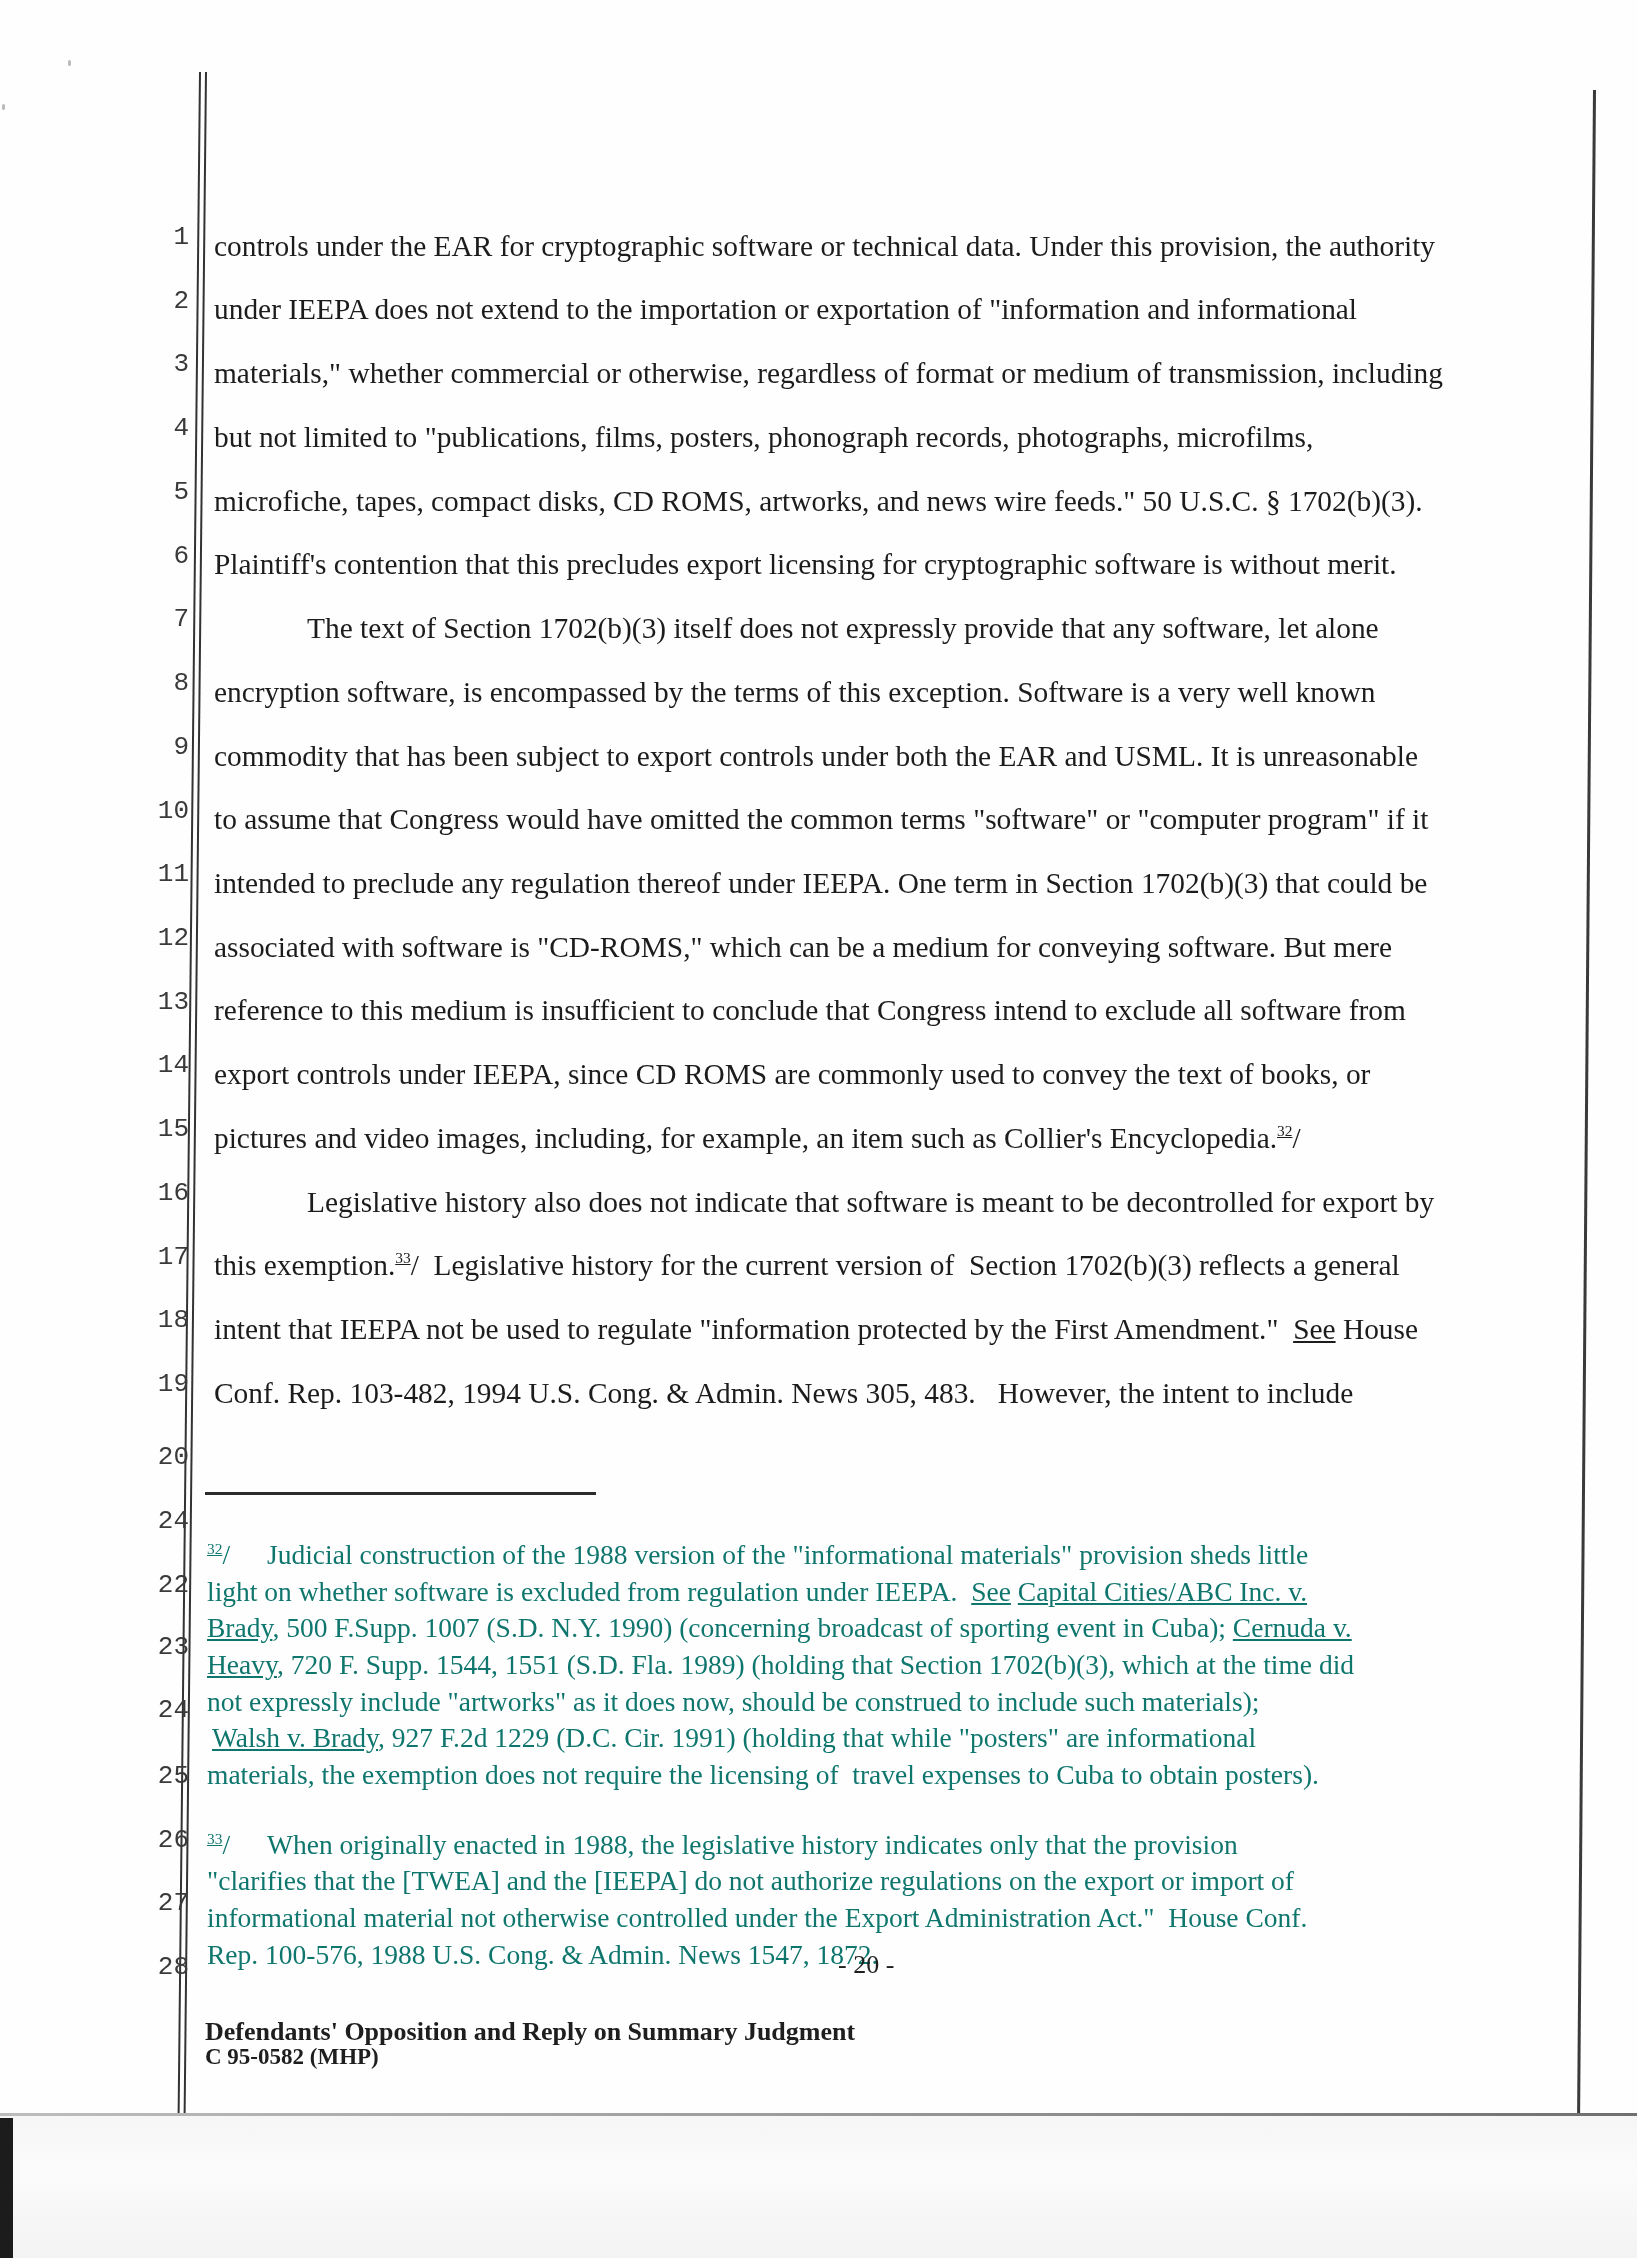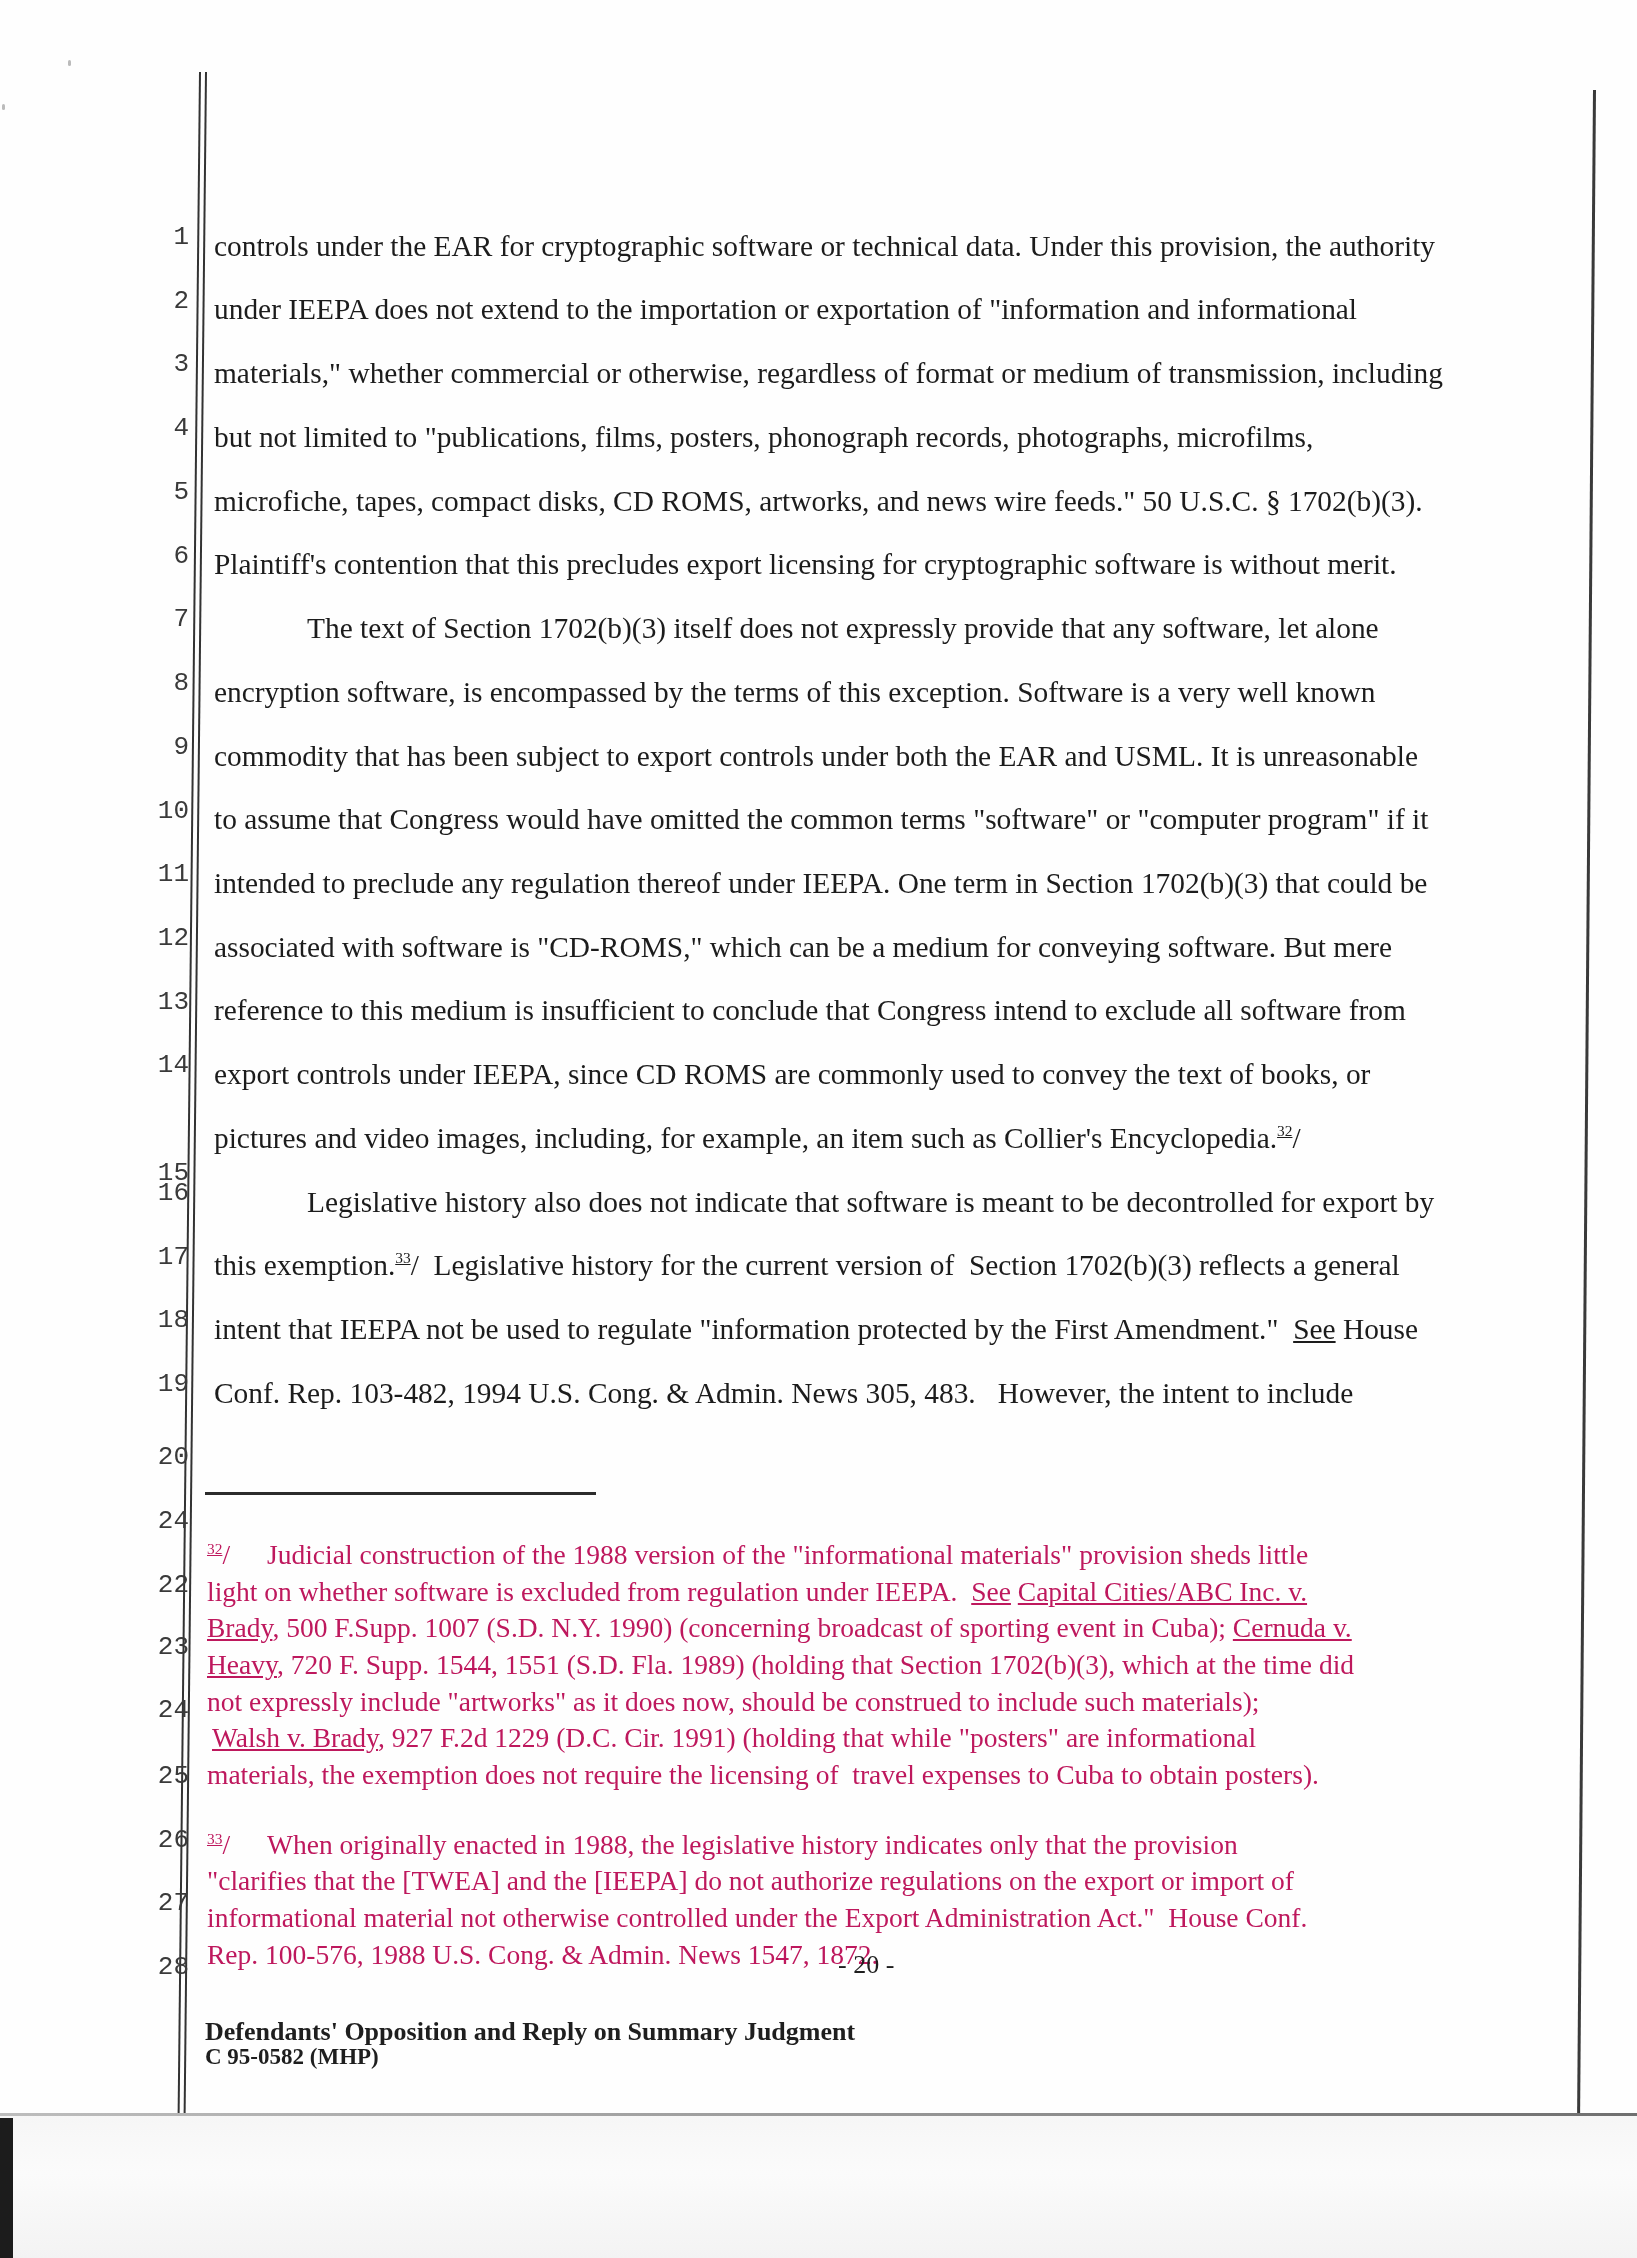--- a/index.html
+++ b/index.html
@@ -16,21 +16,21 @@
   .dark-strip { position: absolute; left: 0; top: 2118px; width: 12.6px; height: 140px; background: #1c1c1c; }
   .vline { position: absolute; width: 1.9px; background: #333; }
   .rule-left-1 { left: 199px; top: 72px; height: 2044px; transform: skewX(-0.6deg); transform-origin: top left; }
   .rule-left-2 { left: 205px; top: 72px; height: 2044px; transform: skewX(-0.6deg); transform-origin: top left; }
   .rule-right { left: 1593px; top: 90px; height: 2027px; width: 2.9px; background: #3a3a3a; transform: skewX(-0.45deg); transform-origin: top left; }
   .ln { position: absolute; width: 39px; left: 150px; text-align: right;
     font-family: "Liberation Mono", "DejaVu Sans Mono", monospace; font-size: 26px; color: #3a3a3a; line-height: 1; }
   .body-line { position: absolute; left: 214px; white-space: nowrap; font-size: 29.4px; line-height: 1; color: #1c1c1c; }
   .indent { padding-left: 93px; }
   .fn-sep { position: absolute; left: 205px; top: 1492px; width: 391px; height: 2.9px; background: #2c2c2c; }
-  .fn-line { position: absolute; left: 207px; white-space: nowrap; font-size: 27.5px; line-height: 1; color: #be185d; }
+  .fn-line { position: absolute; left: 207px; white-space: nowrap; font-size: 27.5px; line-height: 1; color: #0f766e; }
   .fn-mark { font-size: 15.4px; text-decoration: underline; vertical-align: 9.7px; }
   .fn-slash { margin-right: 37px; }
   sup.ref { font-size: 15.4px; text-decoration: underline; vertical-align: 11.6px; line-height: 0; }
   .u { text-decoration: underline; margin-top: 33px; }
   .footer-title { position: absolute; left: 205px; top: 2017px; font-weight: bold; font-size: 26px; white-space: nowrap; }
   .footer-case { position: absolute; left: 205px; top: 2044px; font-weight: bold; font-size: 23px; white-space: nowrap; }
   .footer-page { position: absolute; left: 838px; top: 1950px; font-size: 26px; white-space: nowrap; }
   .speck { position: absolute; width: 2.9px; height: 5.8px; background: #bbb; border-radius: 1.9px; }
 </style>
 </head>
@@ -50,21 +50,21 @@
     <div class="ln" style="top:479px">5</div>
     <div class="ln" style="top:543px">6</div>
     <div class="ln" style="top:606px">7</div>
     <div class="ln" style="top:670px">8</div>
     <div class="ln" style="top:734px">9</div>
     <div class="ln" style="top:798px">10</div>
     <div class="ln" style="top:861px">11</div>
     <div class="ln" style="top:925px">12</div>
     <div class="ln" style="top:989px">13</div>
     <div class="ln" style="top:1052px">14</div>
-    <div class="ln" style="top:1160px">15</div>
+    <div class="ln" style="top:1116px">15</div>
     <div class="ln" style="top:1180px">16</div>
     <div class="ln" style="top:1244px">17</div>
     <div class="ln" style="top:1307px">18</div>
     <div class="ln" style="top:1371px">19</div>
     <div class="ln" style="top:1444px">20</div>
     <div class="ln" style="top:1508px">24</div>
     <div class="ln" style="top:1572px">22</div>
     <div class="ln" style="top:1634px">23</div>
     <div class="ln" style="top:1697px">24</div>
     <div class="ln" style="top:1763px">25</div>

